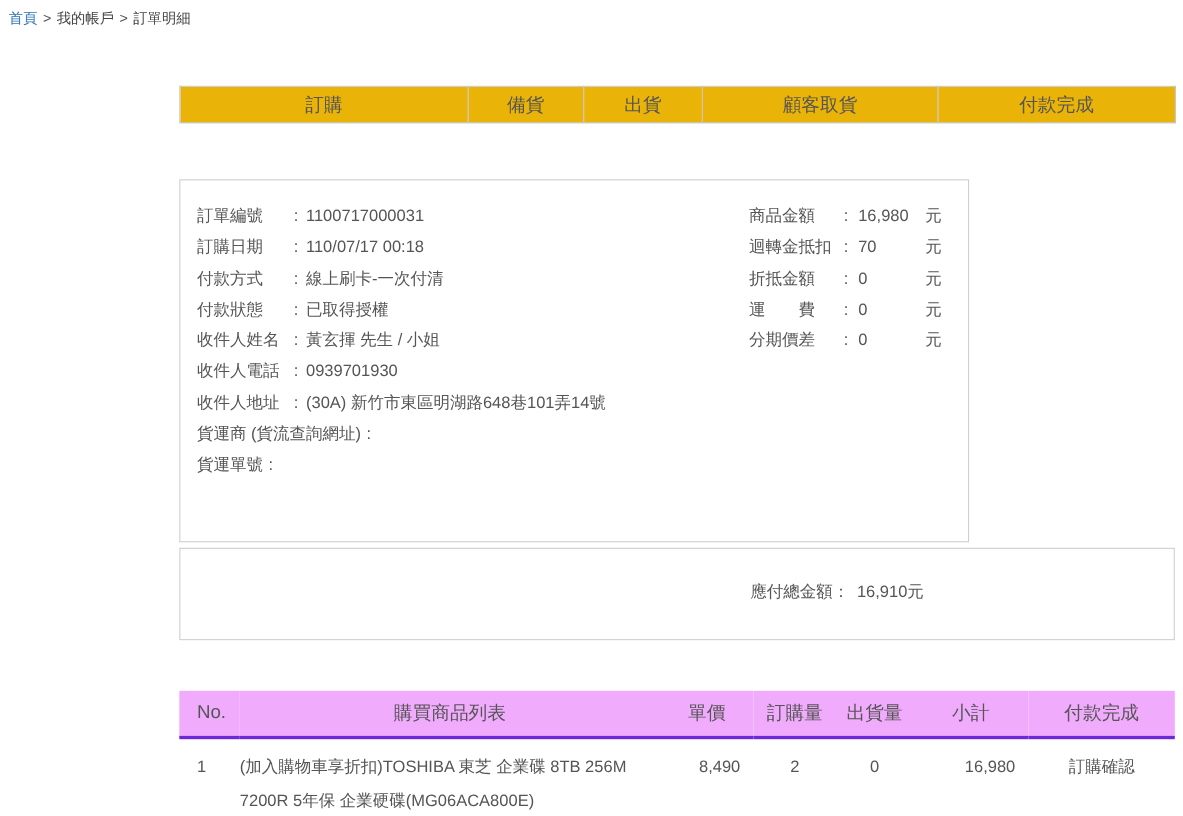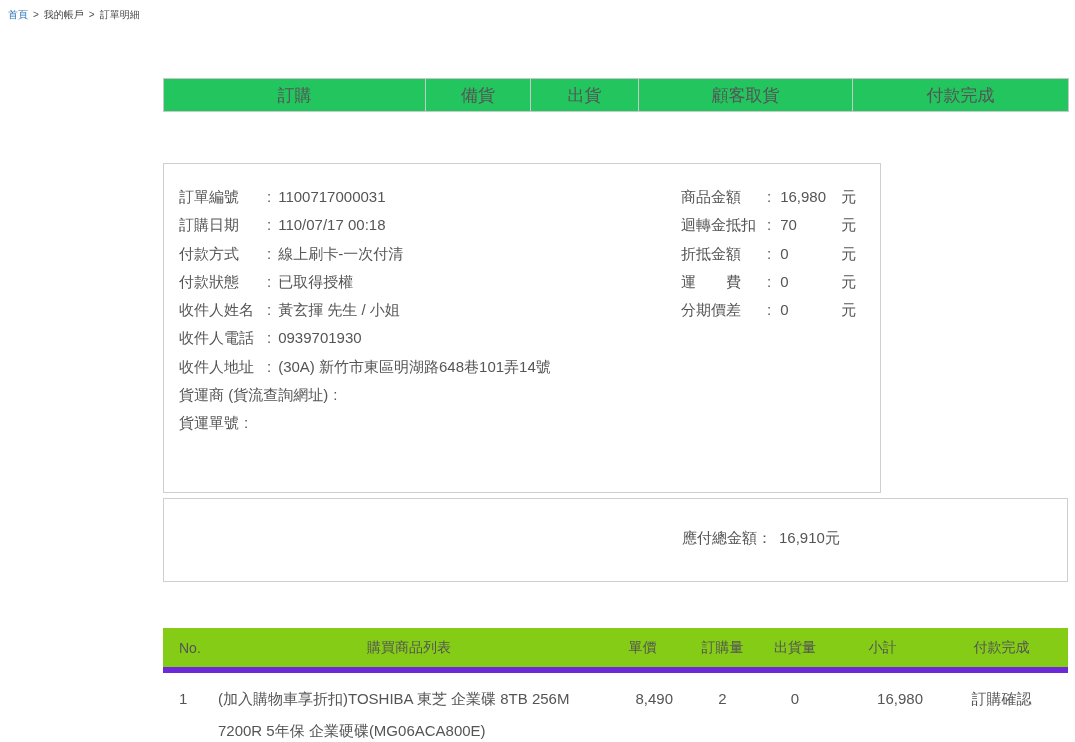--- a/index.html
+++ b/index.html
@@ -1,29 +1,29 @@
 <!DOCTYPE html>
 <html><head>
 <meta charset="utf-8">
 <style>
   * { margin:0; padding:0; box-sizing:border-box; }
   html,body { width:1075px; height:742px; background:#ffffff; overflow:hidden;
     font-family:"Liberation Sans","DejaVu Sans",sans-serif; color:#555; }
 
   
-  .breadcrumb { position:absolute; top:8px; left:8px; font-size:10px; color:#444; }
+  .breadcrumb { position:absolute; top:8px; left:8px; font-size:13px; color:#444; }
   .breadcrumb a { color:#2e75b6; text-decoration:none; cursor:pointer; }
   .breadcrumb .sep { margin:0 5px; color:#555; }
 
   
   table.status { position:absolute; top:78px; left:163px; width:905px;
     border-collapse:collapse; table-layout:fixed; }
   table.status th, table.status td { border:1px solid #c8c8c8; height:33px;
     text-align:center; vertical-align:middle; font-weight:normal; font-size:17px; color:#555; }
-  table.status th { background:#22c55e; }
+  table.status th { background:#eab308; }
   table.status td { background:#ffffff; font-size:16px; }
 
   
   .info-box { position:absolute; top:163px; left:163px; width:718px; height:330px;
     border:1px solid #cfcfcf; padding:19px 0 0 15px; font-size:15px; }
   .info-left .row { height:28.3px; line-height:28.3px; white-space:nowrap; }
   .info-left .lbl { display:inline-block; width:88px; }
   .info-left .colon { margin-right:7px; }
   .info-left .row.inline .lbl { width:auto; }
   .info-left .row.inline .colon { margin-left:5px; margin-right:7px; }
@@ -35,22 +35,22 @@
 
   
   .total-box { position:absolute; top:498px; left:163px; width:905px; height:84px;
     border:1px solid #cfcfcf; font-size:15px; }
   .total-line { position:absolute; top:30px; left:518px; }
   .total-line .amount { margin-left:7px; }
 
   
   table.products { position:absolute; top:628px; left:163px; width:905px;
     border-collapse:collapse; table-layout:fixed; }
-  table.products th { height:42px; background:#84cc16; border-bottom:6px solid #6d28d9;
-    font-weight:normal; font-size:14px; color:#555; text-align:center; vertical-align:middle; }
+  table.products th { height:42px; background:#f0abfc; border-bottom:3px solid #6d28d9;
+    font-weight:normal; font-size:17px; color:#555; text-align:center; vertical-align:middle; }
   table.products th.left { text-align:left; padding-left:16px; }
   table.products td { vertical-align:top; padding-top:10px; font-size:15px;
     line-height:31.5px; color:#555; text-align:center; }
   table.products td.left { text-align:left; padding-left:16px; }
   table.products td.name { text-align:left; }
   table.products td.name span { display:inline-block; max-width:360px; line-height:31.5px; }
   table.products td.right { text-align:right; padding-right:12px; }
 </style>
 </head>
 <body>

